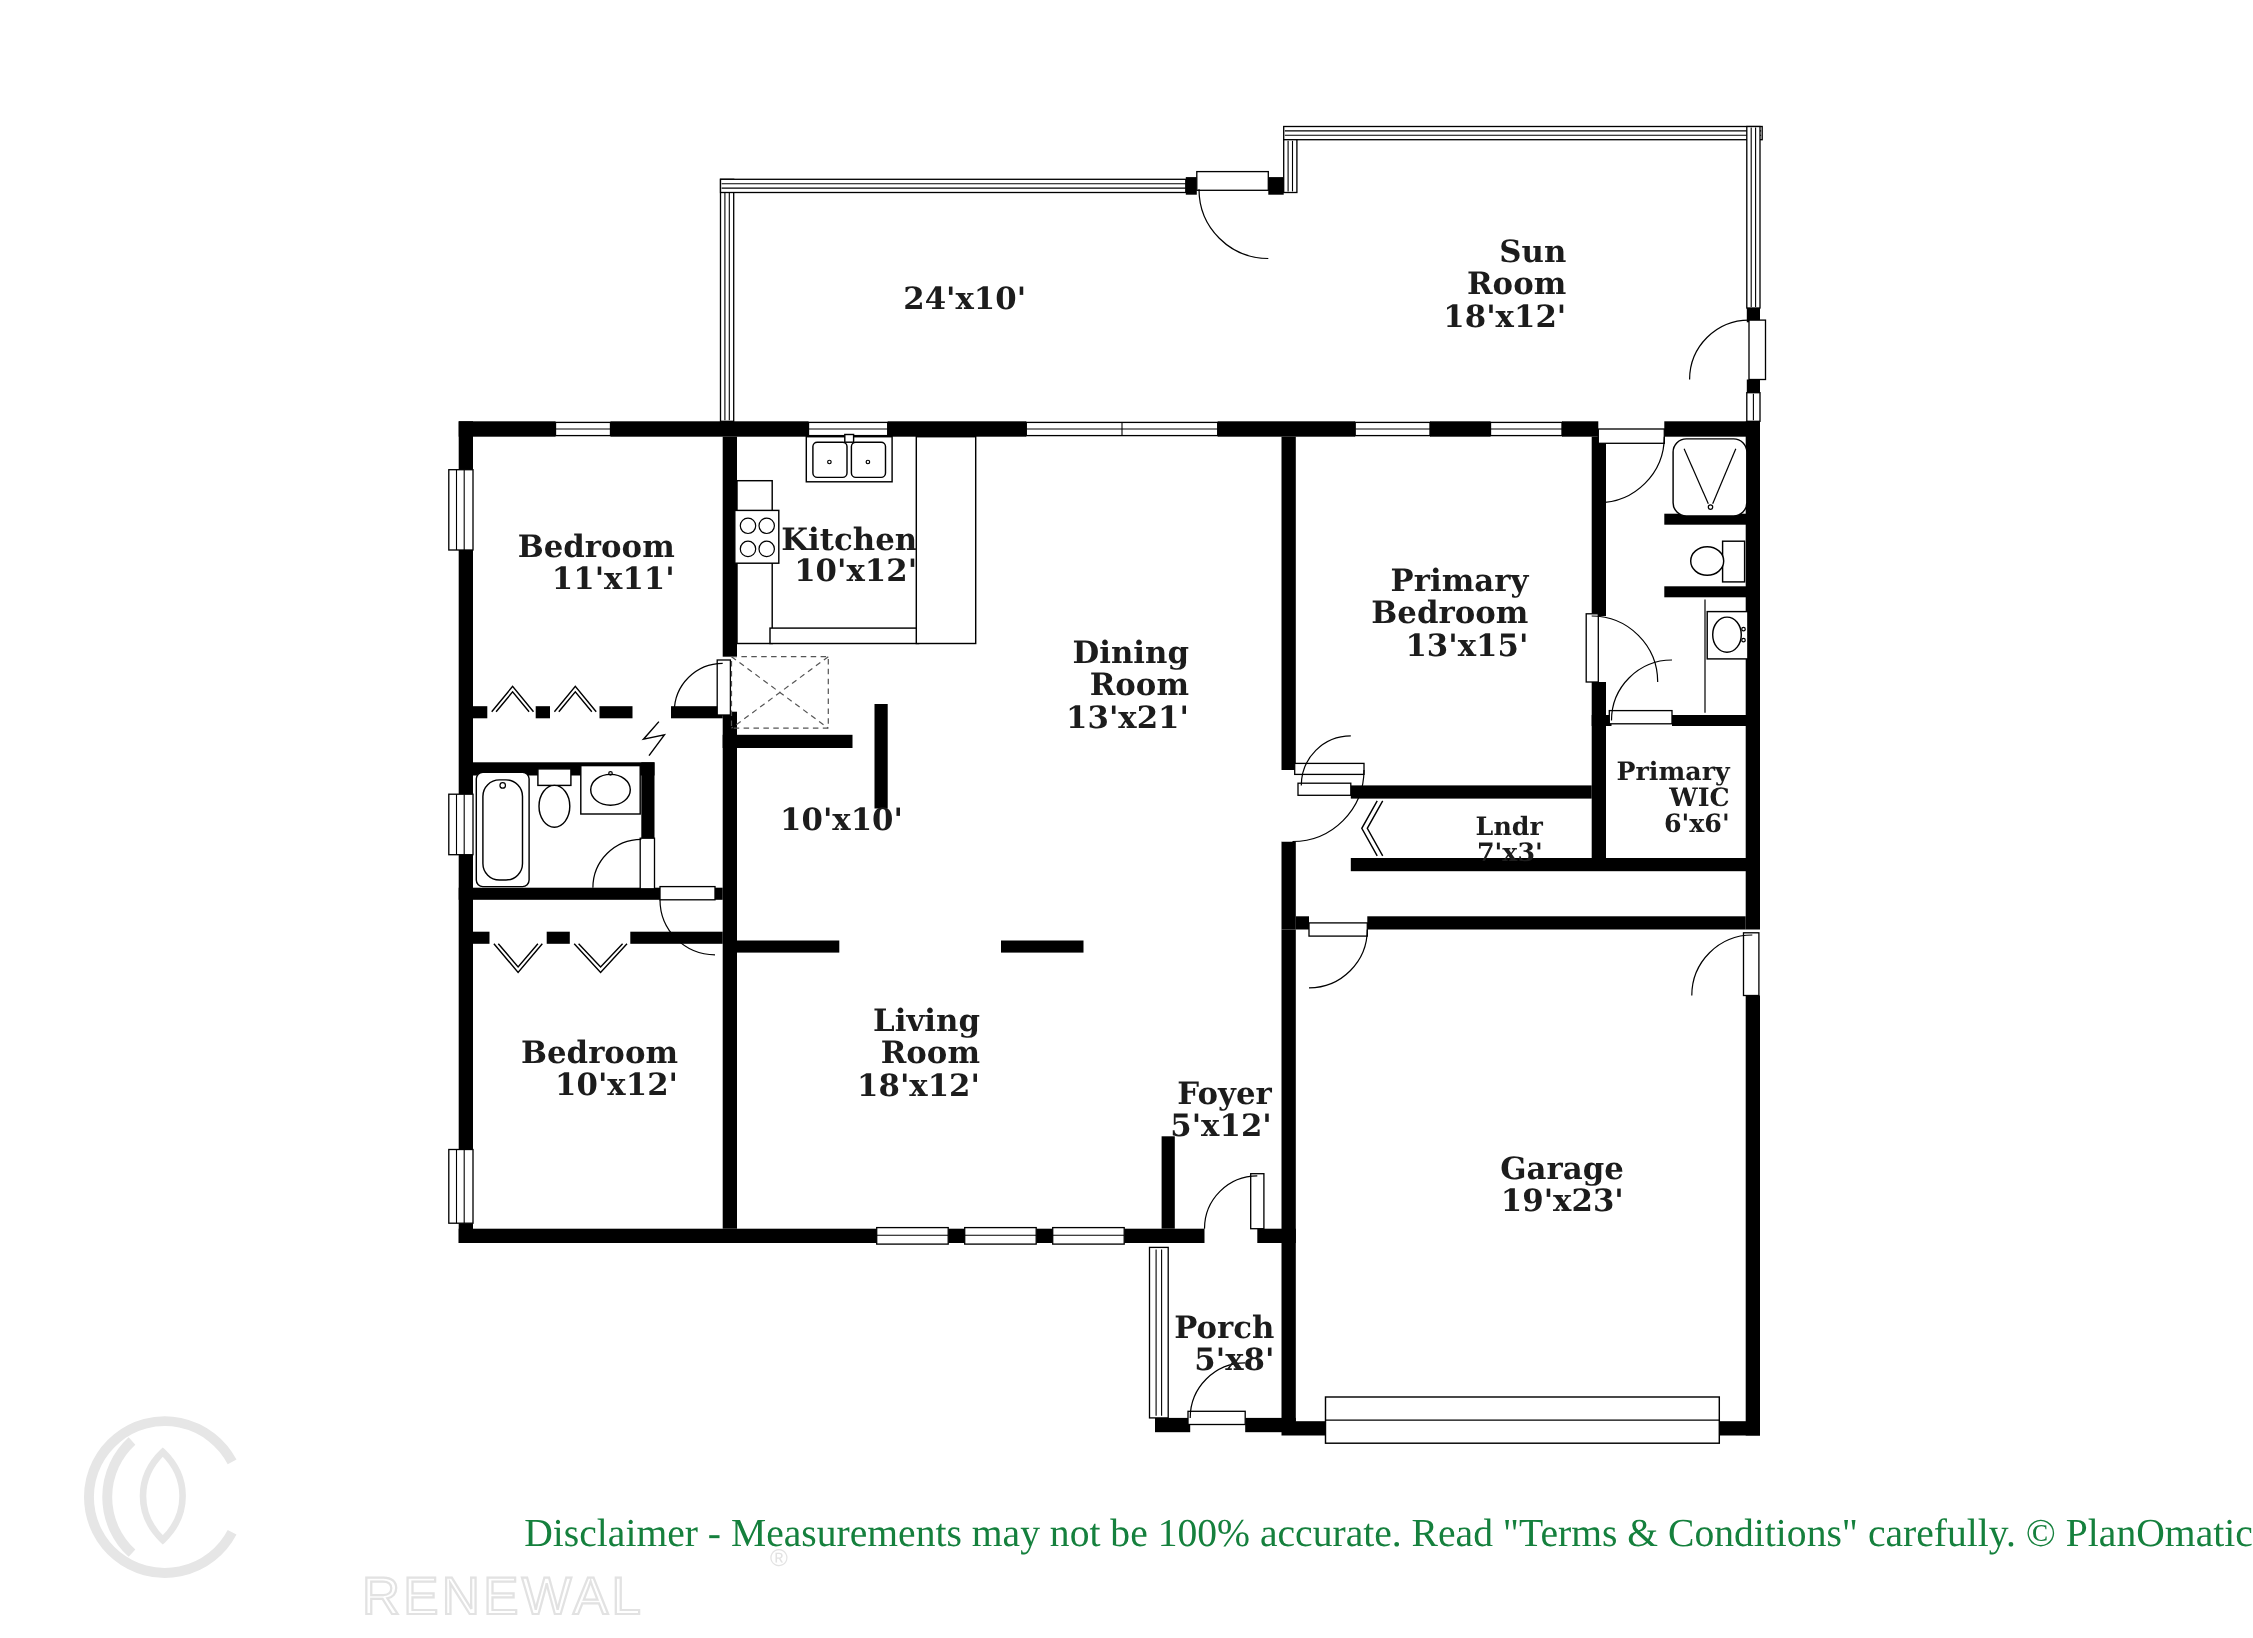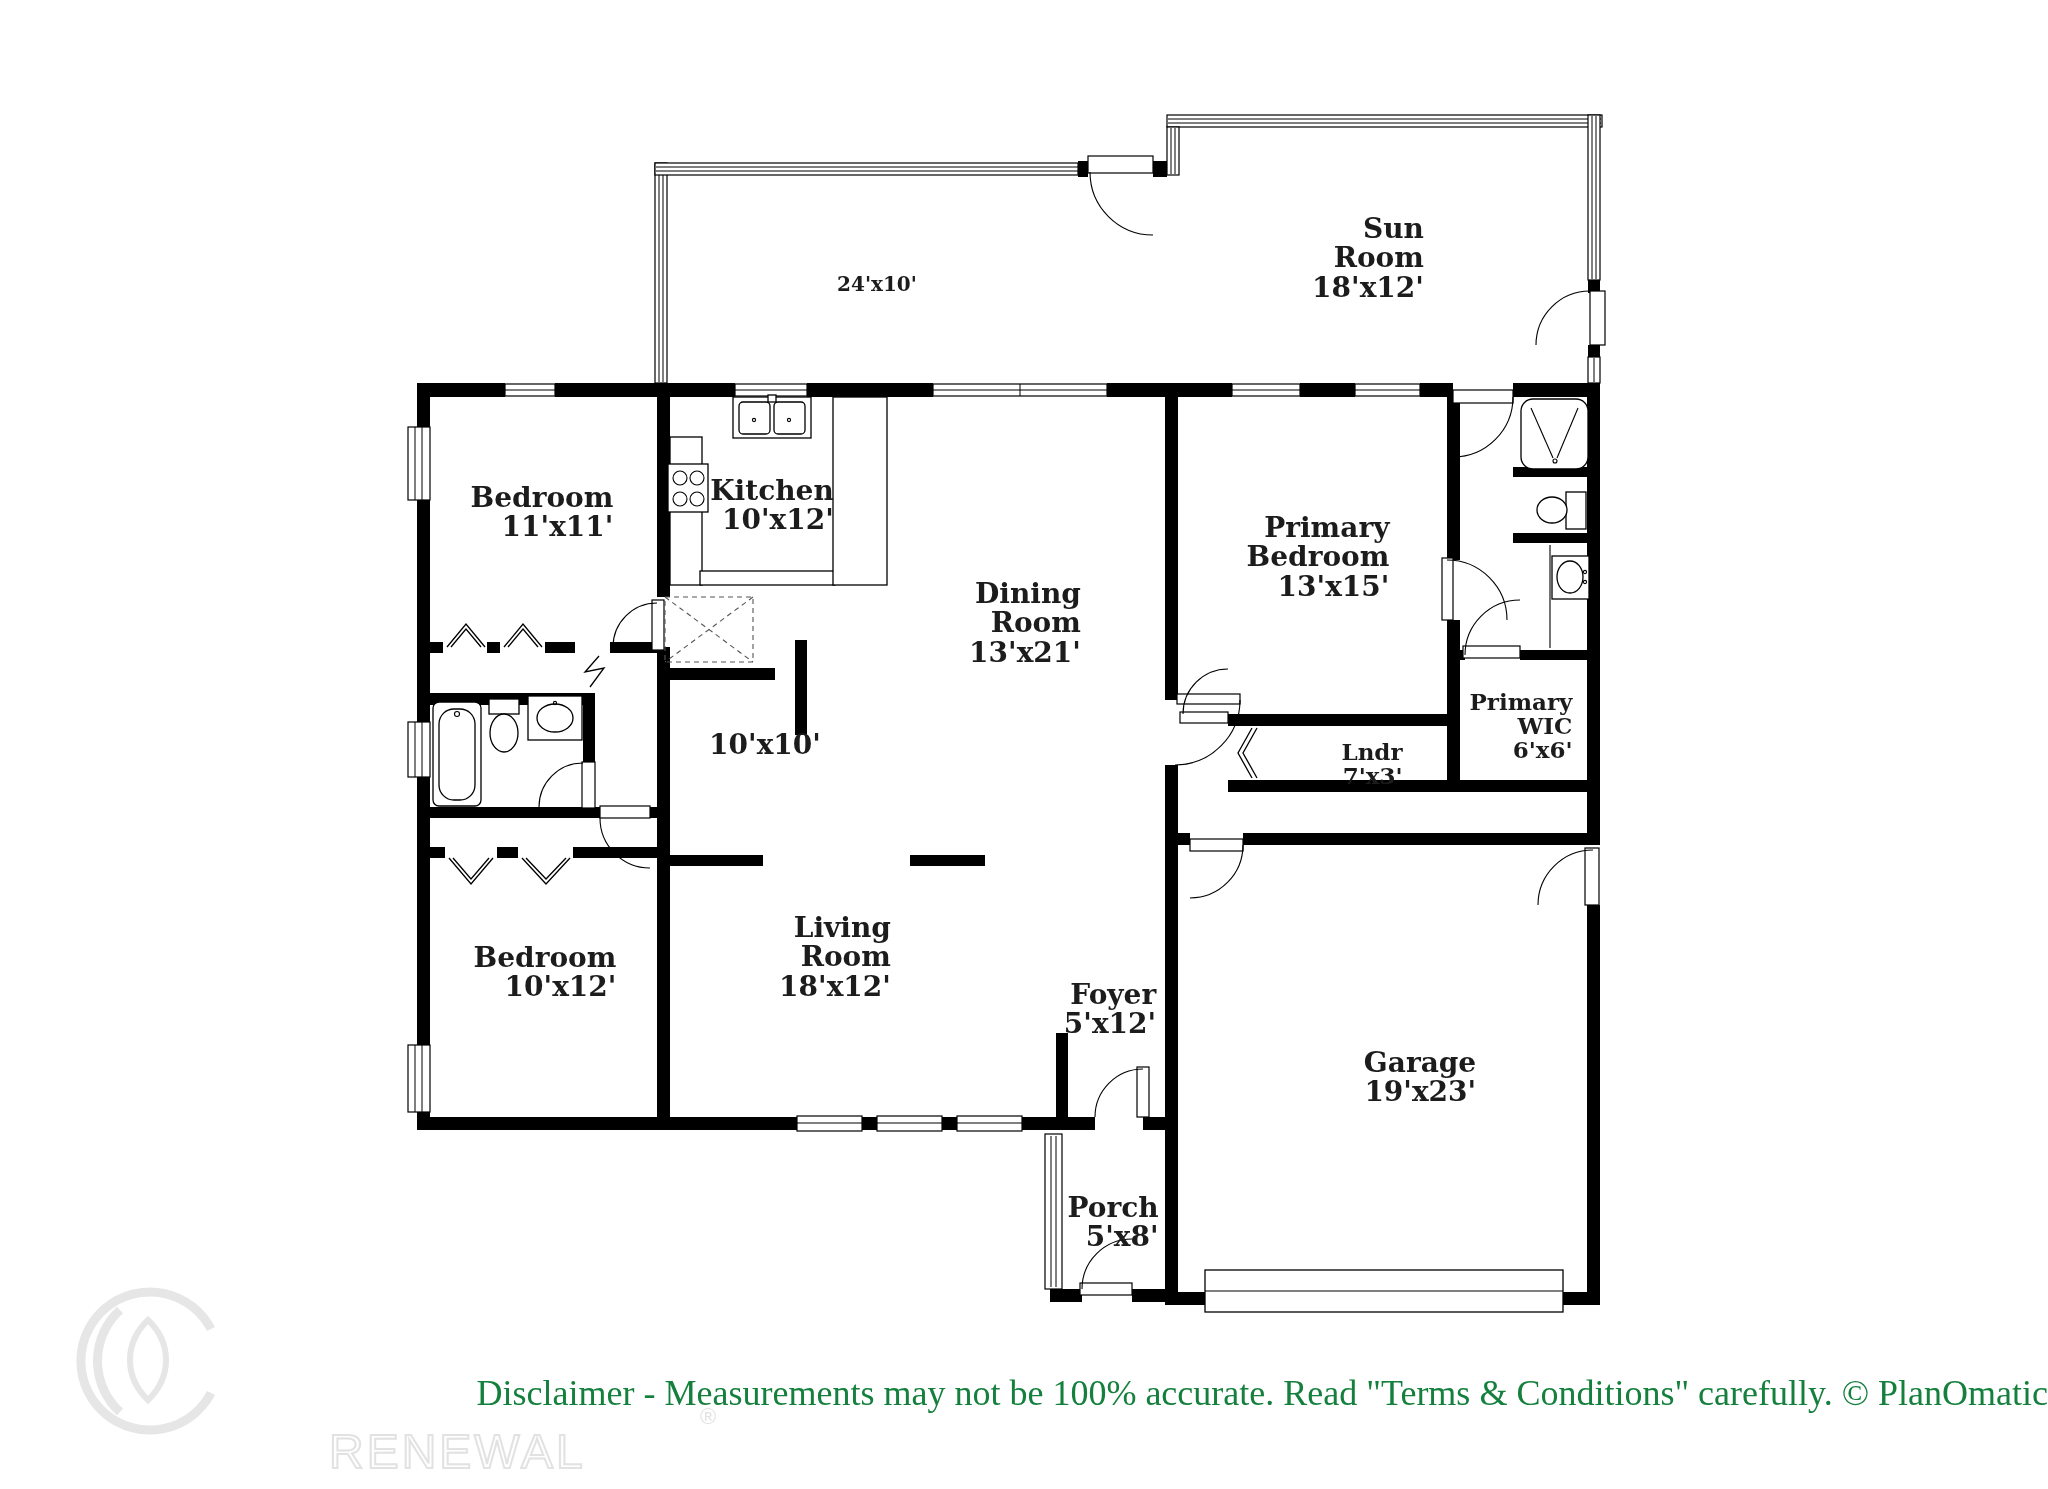--- a/index.html
+++ b/index.html
@@ -323,21 +323,21 @@
       </g>
 
       <g>
         <rect class="fx" x="1205" y="1270" width="358" height="42"></rect>
         <line class="fxl" x1="1205" y1="1291" x2="1563" y2="1291"></line>
       </g>
     </g>
   </svg>
 
   <div id="labels">
-      <div class="room-label" style="left: 877px; top: 284px; font-size: 20px;">
+      <div class="room-label" style="left: 877px; top: 272px; font-size: 28px;">
         <div>24'x10'</div>
       </div>
       <div class="room-label" style="left: 1368px; top: 258px; font-size: 28px;">
         <div>Sun</div>
         <div>Room</div>
         <div>18'x12'</div>
       </div>
       <div class="room-label" style="left: 542px; top: 512px; font-size: 28px;">
         <div>Bedroom</div>
         <div>11'x11'</div>

